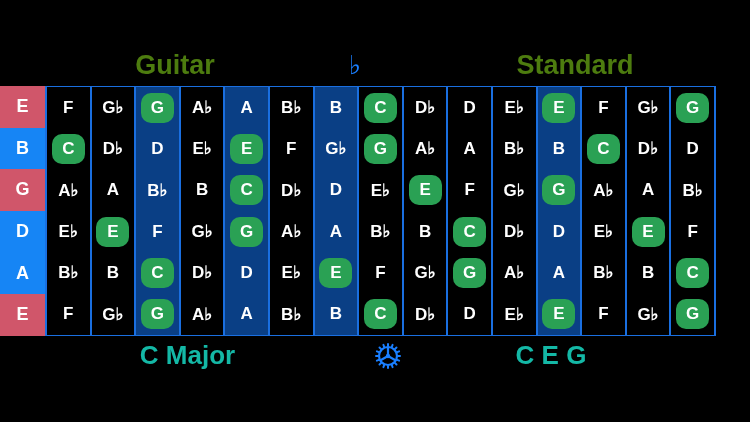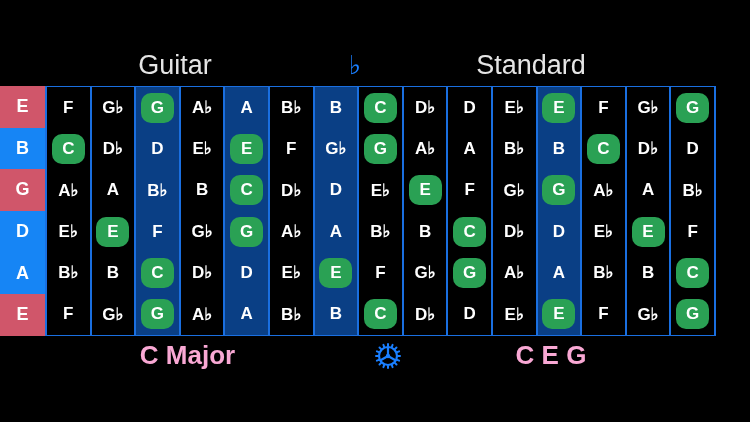--- a/index.html
+++ b/index.html
@@ -1,37 +1,37 @@
 <!DOCTYPE html>
 <html><head>
 <meta charset="utf-8">
 <style>
   html, body { margin:0; padding:0; background:#000; }
   body { width:750px; height:422px; position:relative; overflow:hidden; font-family:"Liberation Sans", sans-serif; color:#fff; }
-  .title { position:absolute; top:50px; font-size:27px; font-weight:normal; color:#e5e5e5; text-align:center; }
+  .title { position:absolute; top:50px; font-size:27px; font-weight:bold; color:#4d7c0f; text-align:center; }
   .flat-btn { position:absolute; top:50px; left:340px; width:30px; text-align:center; font-size:26px; color:#1a7fff; font-family:"DejaVu Sans", sans-serif; }
   .board { position:absolute; left:0; top:86px; width:716px; height:250px; }
   .strings { position:absolute; left:0; top:0; width:45px; height:250px; }
   .string-label { height:41.6px; display:flex; align-items:center; justify-content:center; font-weight:bold; font-size:18px; color:#fff; }
   .frets { position:absolute; left:45px; top:0; width:671px; height:250px; display:flex; border-top:1px solid #1a6fe0; border-bottom:1px solid #1a6fe0; box-sizing:border-box; }
   .fret-col { flex:1; border-left:2px solid #1a6fe0; display:flex; flex-direction:column; box-sizing:border-box; }
   .fret-col:last-child { border-right:2px solid #1a6fe0; }
   .fret-col.hl { background:#0a3f85; }
   .cell { flex:1; display:flex; align-items:center; justify-content:center; font-size:17px; color:#fff; }
   .cell .chip { width:33px; height:30px; border-radius:10px; display:flex; align-items:center; justify-content:center; font-weight:bold; }
   .cell .chip.on { background:#2aa154; }
-  .bottom { position:absolute; top:340px; font-size:26px; font-weight:bold; color:#f9a8d4; text-align:center; }
+  .bottom { position:absolute; top:340px; font-size:26px; font-weight:bold; color:#14b8a6; text-align:center; }
   .gear { position:absolute; left:374px; top:342px; width:28px; height:28px; }
 </style>
 </head>
 <body>
 
 <div class="title" style="left:120px;width:110px;">Guitar</div>
 <div class="flat-btn">♭</div>
-<div class="title" style="left:456px;width:150px;">Standard</div>
+<div class="title" style="left:500px;width:150px;">Standard</div>
 
 <div class="board">
   <div class="strings" id="strings">
       <div class="string-label" style="background: rgb(208, 86, 106);">E</div>
       <div class="string-label" style="background: rgb(22, 133, 245);">B</div>
       <div class="string-label" style="background: rgb(208, 86, 106);">G</div>
       <div class="string-label" style="background: rgb(22, 133, 245);">D</div>
       <div class="string-label" style="background: rgb(22, 133, 245);">A</div>
       <div class="string-label" style="background: rgb(208, 86, 106);">E</div>
     </div>

